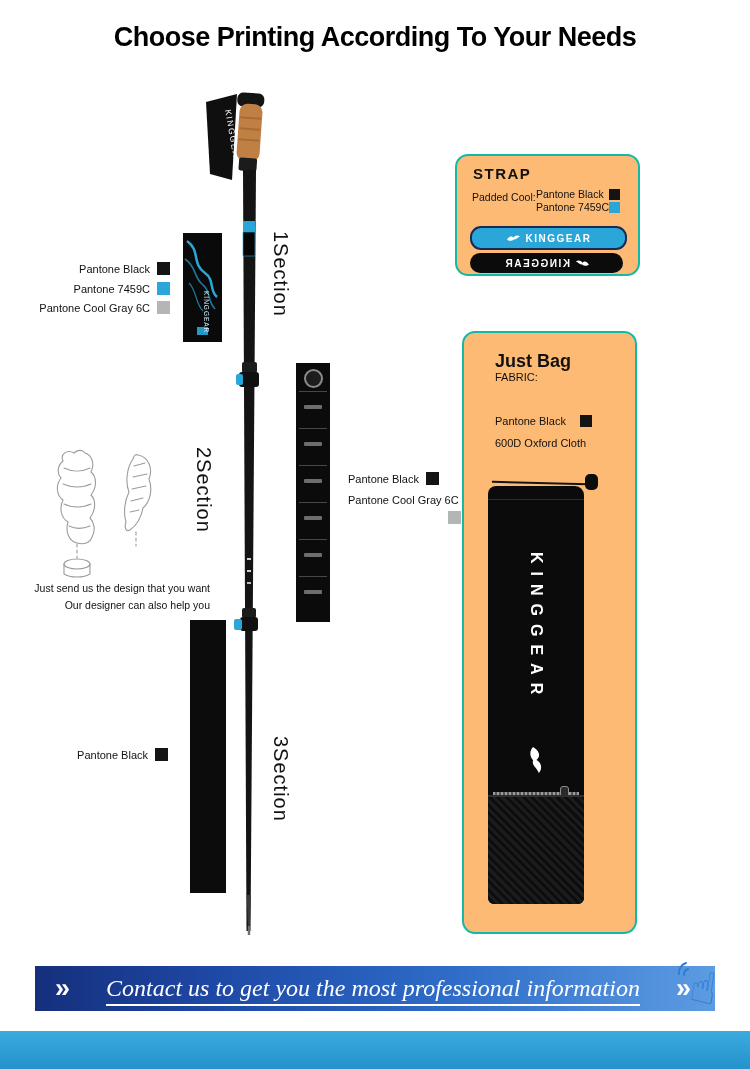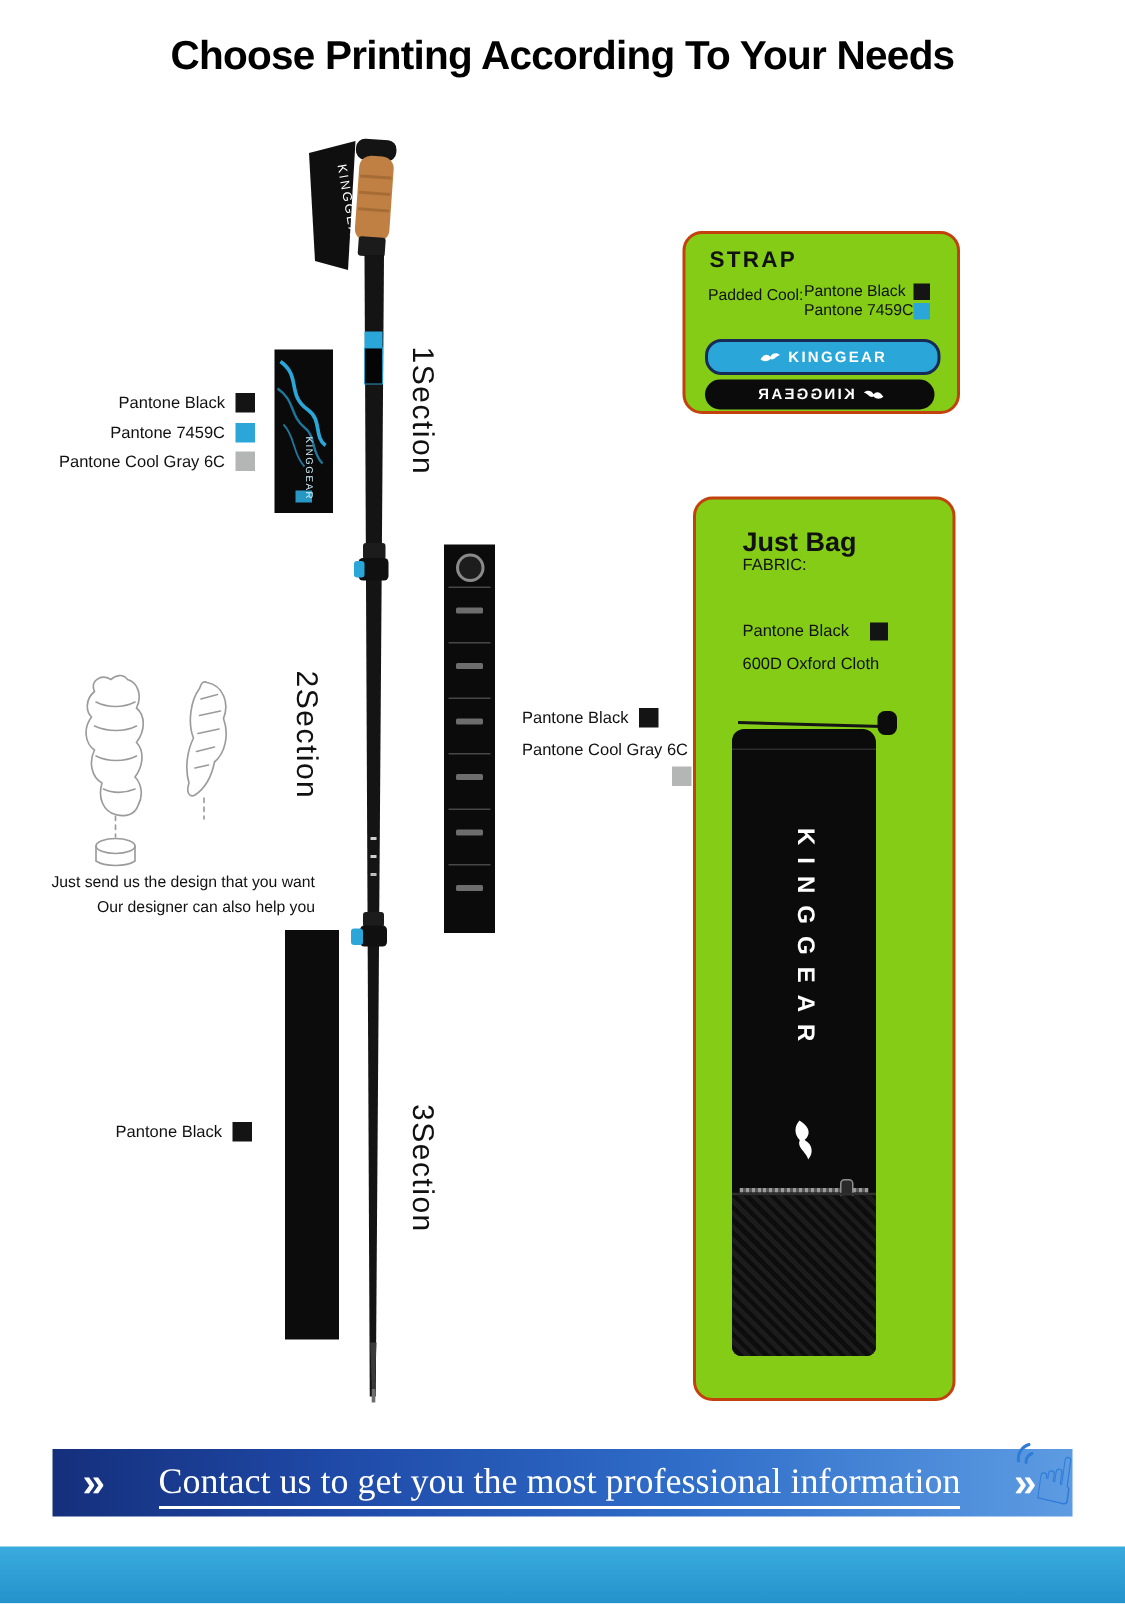--- a/index.html
+++ b/index.html
@@ -41,21 +41,21 @@
 
   
   .bigbar{position:absolute;left:190px;top:620px;width:36px;height:273px;background:#0c0c0c;}
 
   
   .note{position:absolute;left:5px;top:580px;width:205px;text-align:right;font-size:10.5px;
         line-height:1.6;color:#111;}
   .note div{white-space:nowrap;}
 
   
-  .panel{position:absolute;border:2px solid #c2410c;border-radius:13px;background:#84cc16;}
+  .panel{position:absolute;border:2px solid #14b8a6;border-radius:13px;background:#fdba74;}
   #strapbox{left:455px;top:154px;width:181px;height:118px;}
   #bagbox{left:462px;top:331px;width:171px;height:599px;}
 
   .strap-title{position:absolute;left:16px;top:9px;font-size:15px;font-weight:700;letter-spacing:1.5px;}
   .padded{position:absolute;left:15px;top:35px;font-size:10.5px;}
   .ssrow{position:absolute;left:79px;width:84px;display:flex;justify-content:space-between;
          align-items:center;font-size:10.5px;white-space:nowrap;}
   .ssrow .sw{width:11px;height:11px;}
   #ssr0{top:32px;} #ssr1{top:45px;}
   .strapshape{position:absolute;left:13px;width:153px;display:flex;align-items:center;
@@ -89,21 +89,21 @@
           background:repeating-linear-gradient(45deg,#1c1c1c 0 3px,#0d0d0d 3px 6px);
           border-top:2px solid #2e2e2e;}
 
   
   .banner{position:absolute;left:35px;top:966px;width:680px;height:45px;display:flex;align-items:center;
           background:linear-gradient(90deg,#152f7c 0%,#1f4aa8 28%,#2f6dc9 62%,#5d9ce2 100%);}
   .chev{color:#fff;font-size:27px;font-weight:700;line-height:1;}
   .chev.left{margin-left:20px;}
   .chev.right{margin-right:24px;}
   .btext{flex:1;text-align:center;color:#fff;font-family:"Liberation Serif",serif;
-         font-size:24px;white-space:nowrap;}
+         font-style:italic;font-size:24px;white-space:nowrap;}
   .btext span{border-bottom:2px solid #fff;padding-bottom:3px;}
   .hand{position:absolute;left:690px;top:966px;font-size:44px;line-height:1;color:#2e7cd6;
         transform:rotate(8deg);font-family:"DejaVu Sans",sans-serif;z-index:5;}
   .arcs{position:absolute;left:676px;top:960px;z-index:5;}
 
   .footer{position:absolute;left:0;top:1031px;width:750px;height:38px;
           background:linear-gradient(180deg,#3aabde,#2492cb);}
 </style>
 </head>
 <body>

